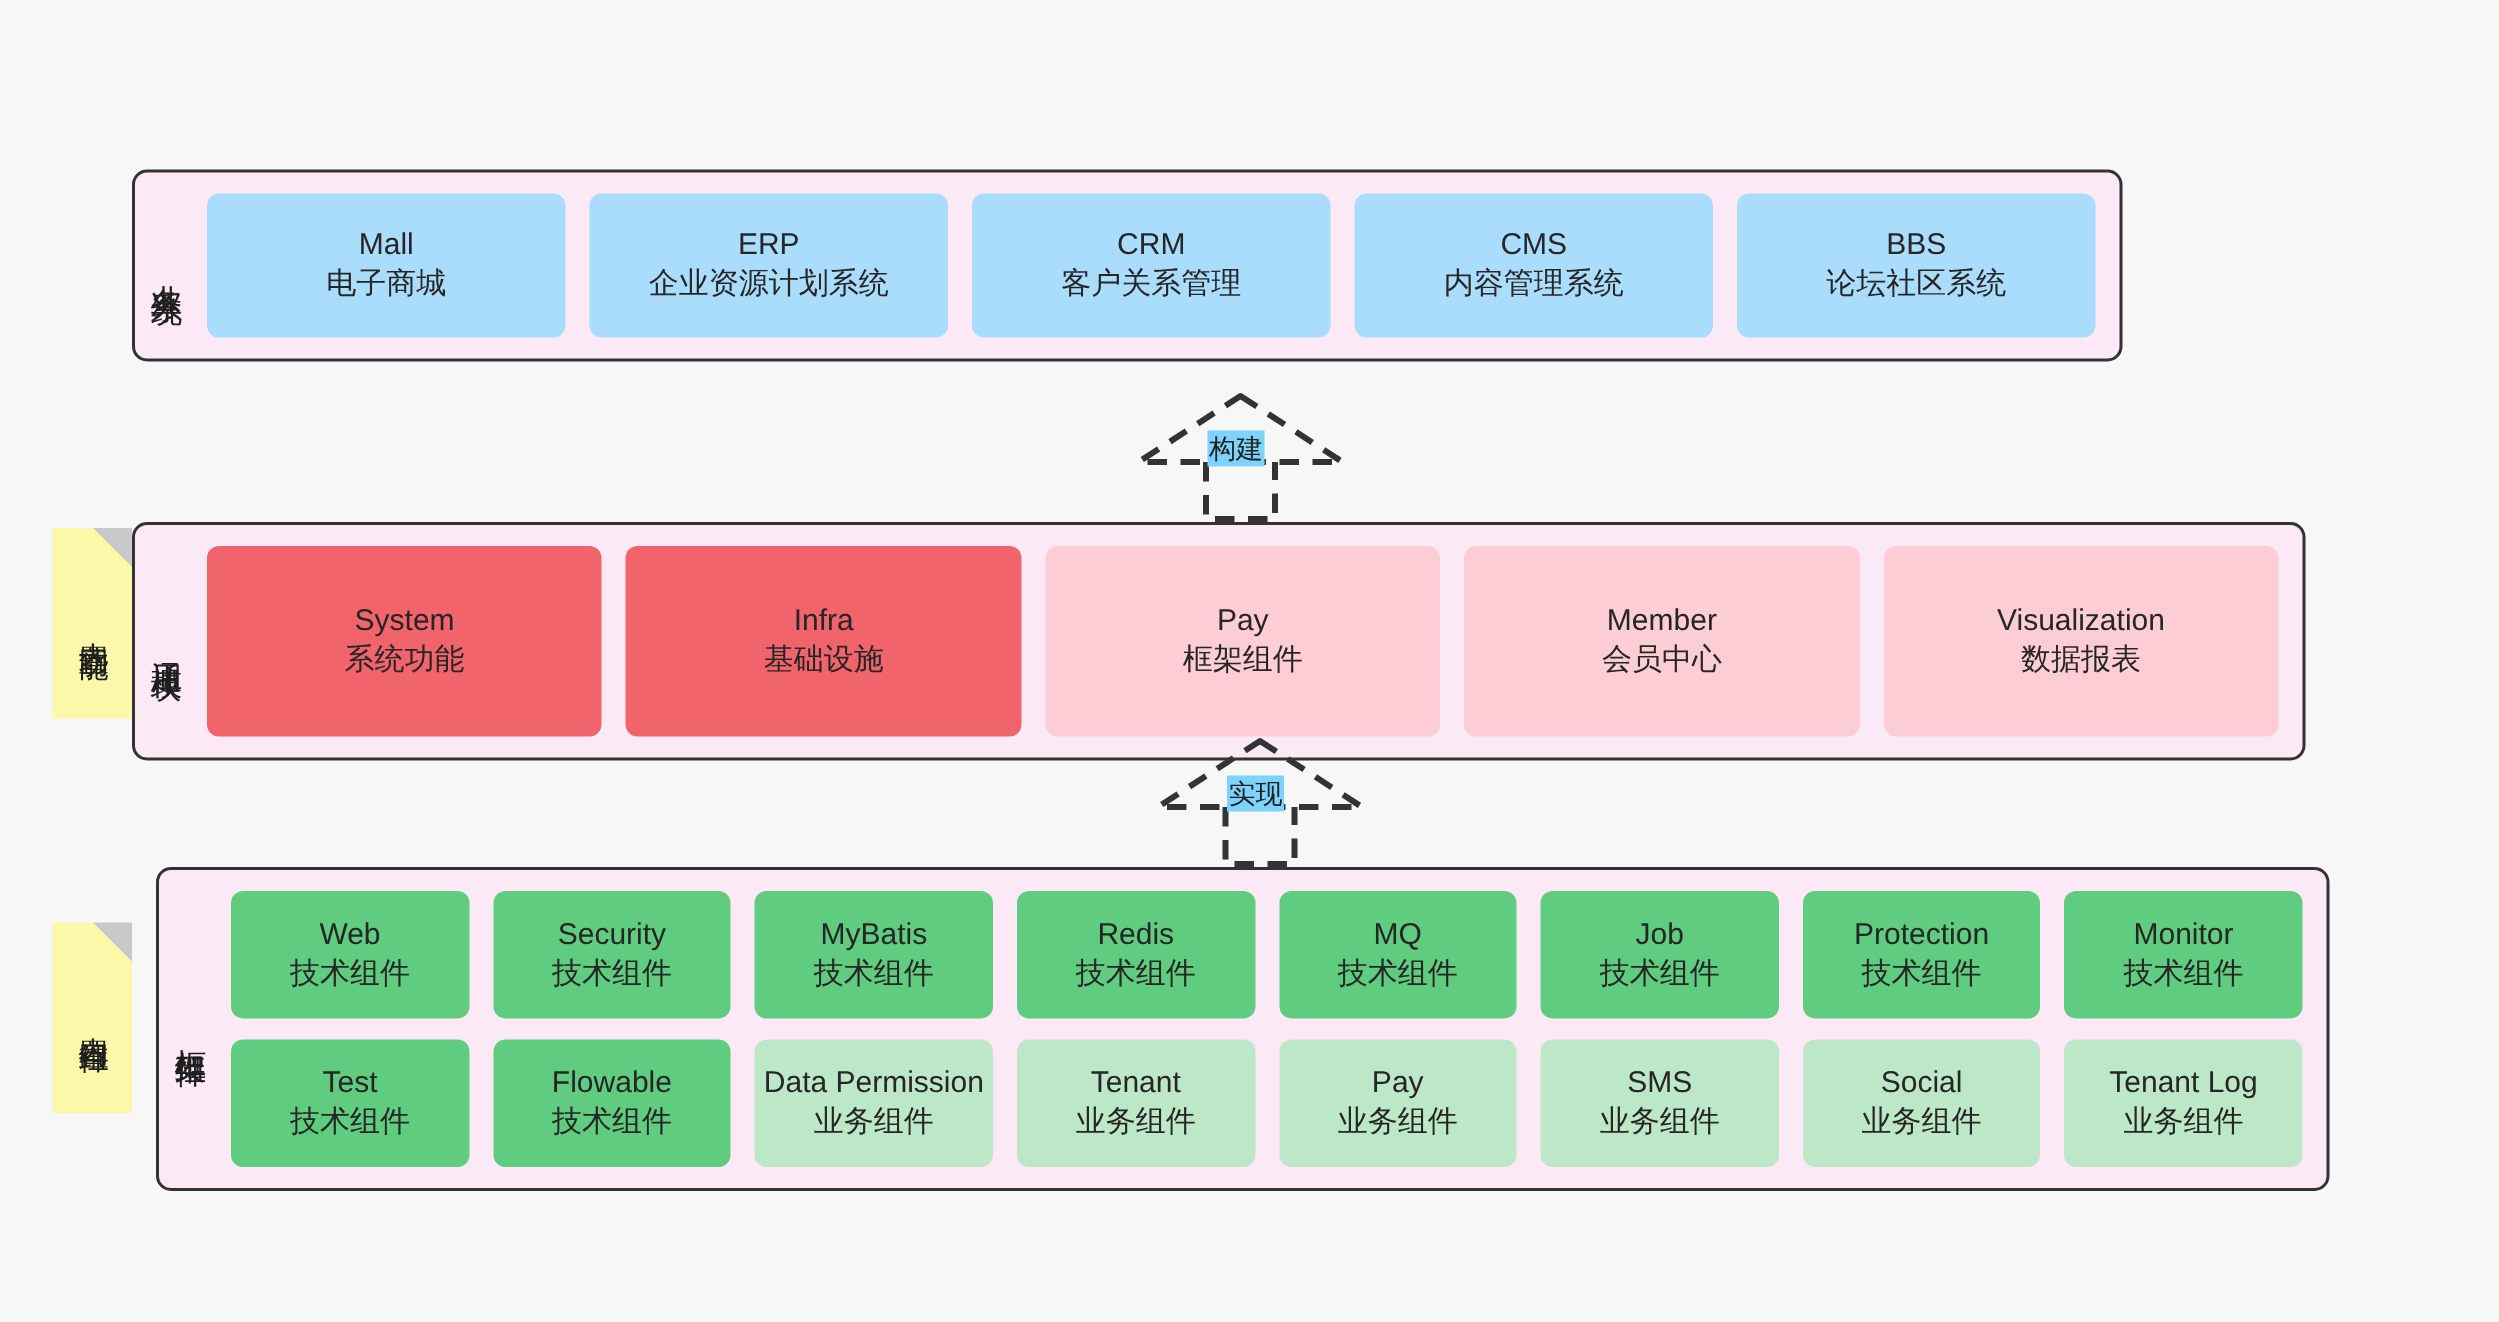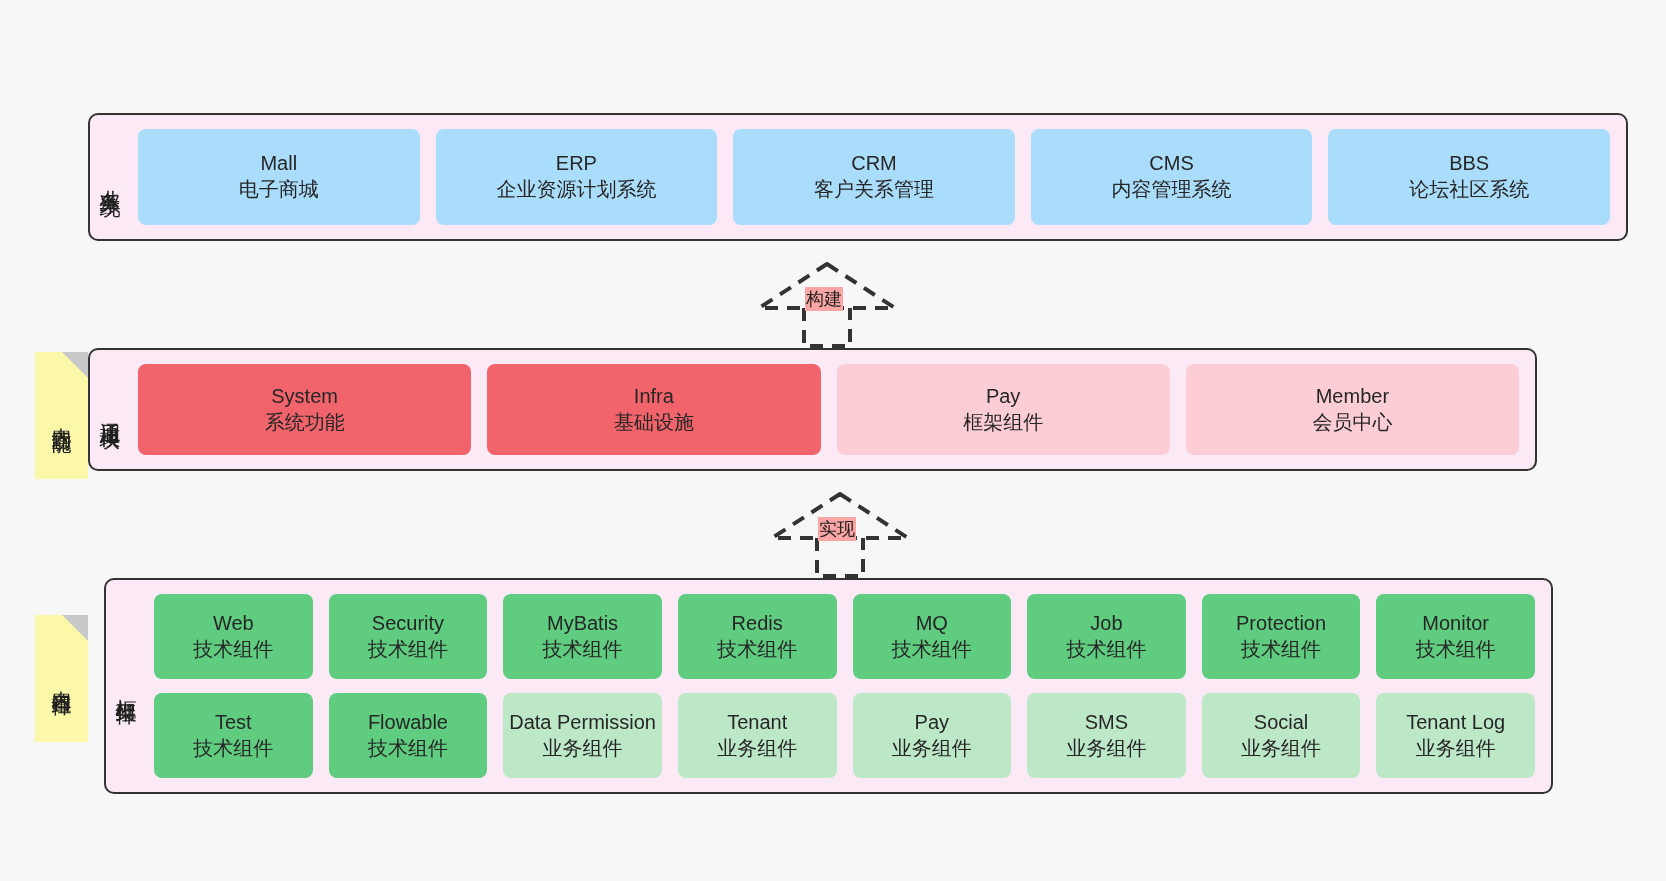--- a/index.html
+++ b/index.html
@@ -97,32 +97,32 @@
     border-left: 26px solid transparent;
   }
 
   
   .uml { position: absolute; }
   .uml svg { display: block; overflow: visible; }
   .uml .lbl {
     position: absolute;
     font-size: 18px;
     color: #1f1f1f;
-    background: #fca5a5;
+    background: #7dd3fc;
     padding: 0 1px;
     white-space: nowrap;
     user-select: none;
   }
 </style>
 </head>
 <body>
 
 <div id="stage">
 
-  <div class="band" id="band-business" style="left:88px; top:113px; width:1540px; height:128px;">
+  <div class="band" id="band-business" style="left:88px; top:113px; width:1327px; height:128px;">
     <div class="band-title">业务系统</div>
     <div class="band-body">
       <div class="row">
         <div class="card c-blue">
           <div class="en">Mall</div>
           <div class="cn">电子商城</div>
         </div>
         <div class="card c-blue">
           <div class="en">ERP</div>
           <div class="cn">企业资源计划系统</div>
@@ -149,39 +149,43 @@
       <path d="M47 46 L47 84 L93 84 L93 46" fill="none" stroke="#333" stroke-width="4" stroke-dasharray="13 9" stroke-linejoin="round"></path>
     </svg>
     <div class="lbl" style="left:48px; top:25px;">构建</div>
   </div>
 
   <div class="note" id="note-feature" style="left:35px; top:352px; width:53px; height:127px;">
     <span class="fold"></span>
     <span>内置功能</span>
   </div>
 
-  <div class="band" id="band-module" style="left:88px; top:348px; width:1449px; height:123px;">
+  <div class="band" id="band-module" style="left:88px; top:348px; width:1449px; height:159px;">
     <div class="band-title">通用模块</div>
     <div class="band-body">
       <div class="row">
         <div class="card c-red">
           <div class="en">System</div>
           <div class="cn">系统功能</div>
         </div>
         <div class="card c-red">
           <div class="en">Infra</div>
           <div class="cn">基础设施</div>
         </div>
         <div class="card c-pink">
           <div class="en">Pay</div>
           <div class="cn">框架组件</div>
         </div>
         <div class="card c-pink">
           <div class="en">Member</div>
           <div class="cn">会员中心</div>
+        </div>
+        <div class="card c-pink">
+          <div class="en">Visualization</div>
+          <div class="cn">数据报表</div>
         </div>
       </div>
     </div>
   </div>
 
   <div class="uml" id="uml-implement" style="left:770px; top:492px; width:140px; height:86px;">
     <svg width="140" height="86" viewBox="0 0 140 86">
       <path d="M70 2 L138 46 L2 46 Z" fill="none" stroke="#333" stroke-width="4" stroke-dasharray="13 9" stroke-linejoin="round"></path>
       <path d="M47 46 L47 84 L93 84 L93 46" fill="none" stroke="#333" stroke-width="4" stroke-dasharray="13 9" stroke-linejoin="round"></path>
     </svg>

